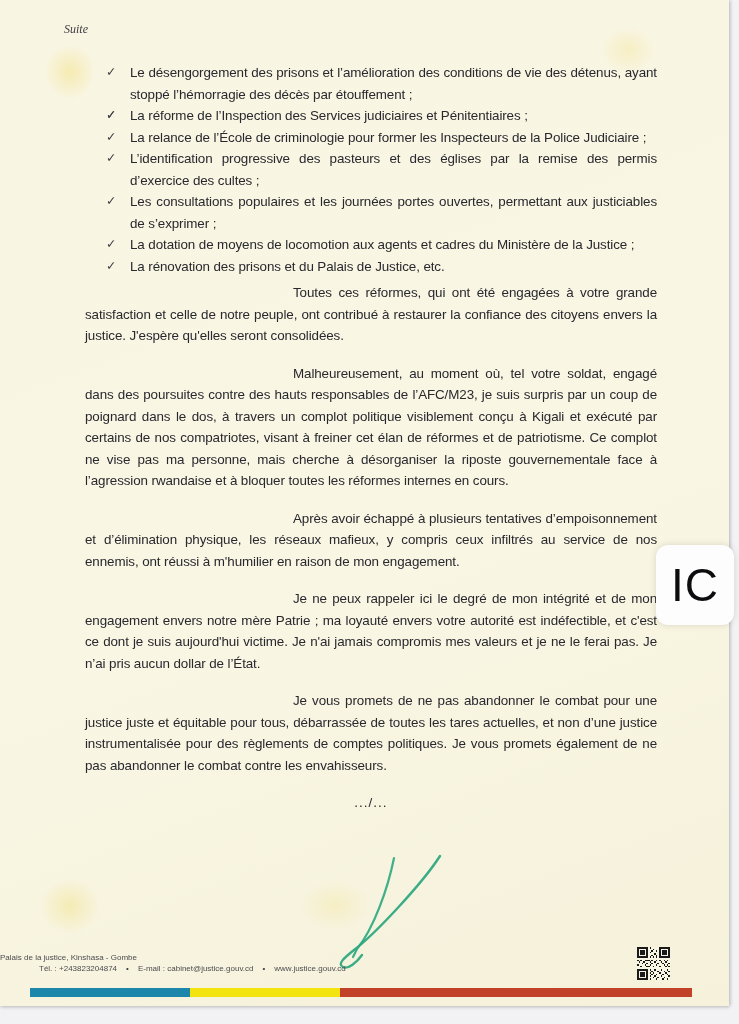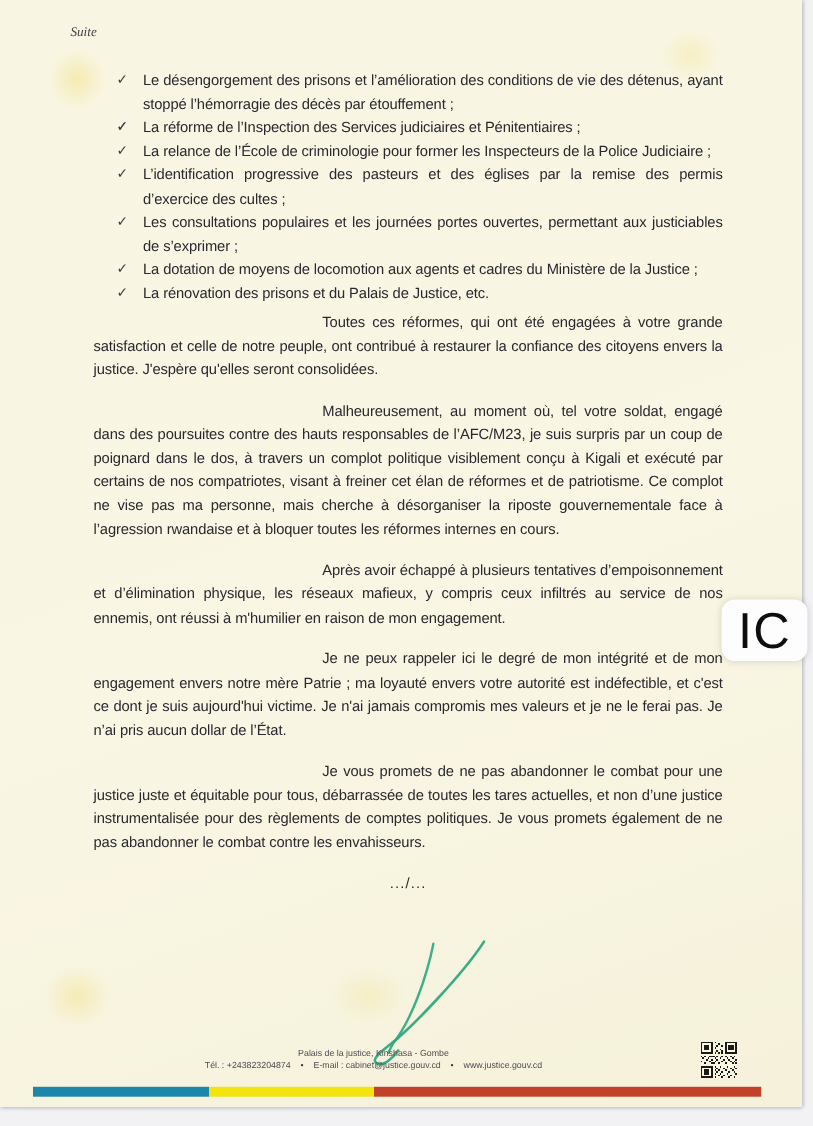--- a/index.html
+++ b/index.html
@@ -47,30 +47,30 @@
   .content p:first-of-type { margin-top:5px; }
 
   .cont-mark {
     margin-top:13px; text-align:center; text-indent:0 !important;
     font-size:13.5px; color:#2a2a30; letter-spacing:1px;
   }
 
   .sig { position:absolute; left:330px; top:846px; width:120px; height:126px; }
 
   .watermark {
-    position:absolute; left:656px; top:545px; width:78px; height:56px;
+    position:absolute; left:656px; top:545px; width:78px; height:80px;
     background:#fdfdfd; border-radius:12px;
     display:flex; align-items:center; justify-content:center;
     font-size:46px; color:#0d0d0f; letter-spacing:1px;
     box-shadow:0 0 7px rgba(0,0,0,.13);
   }
 
-  .footer { position:absolute; left:0; top:953px; width:679px; text-align:center; color:#4c4c50; }
+  .footer { position:absolute; left:0; top:953px; width:679px; color:#4c4c50; }
   .footer .addr { font-size:8px; line-height:10px; }
-  .footer .contact { font-size:8px; line-height:11px; }
+  .footer .contact { font-size:8px; line-height:11px;padding-left:39px; }
   .footer .sep { display:inline-block; margin:0 9px; font-size:8px; color:#3a3a3e; }
 
   .flagbar { position:absolute; left:30px; top:988px; width:662px; height:9px; display:flex; }
   .flagbar .b { width:24.2%; background:#1d86ab; }
   .flagbar .y { width:22.6%; background:#f3e30e; }
   .flagbar .r { width:53.2%; background:#c24129; }
 
   .qr { position:absolute; left:637px; top:947px; width:33px; height:33px; }
 </style>
 </head>

